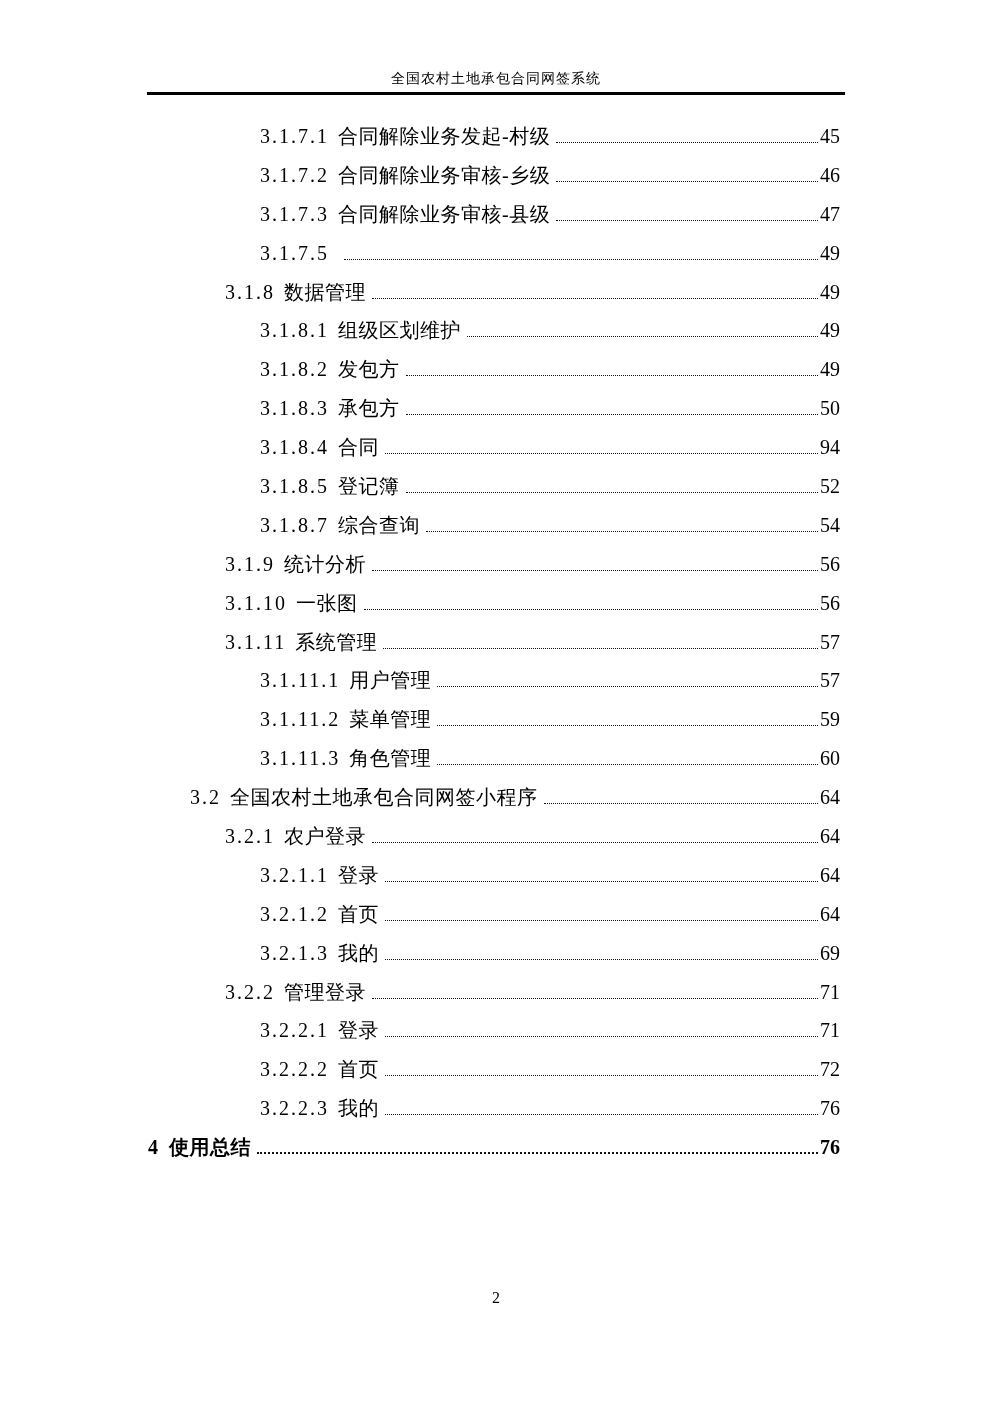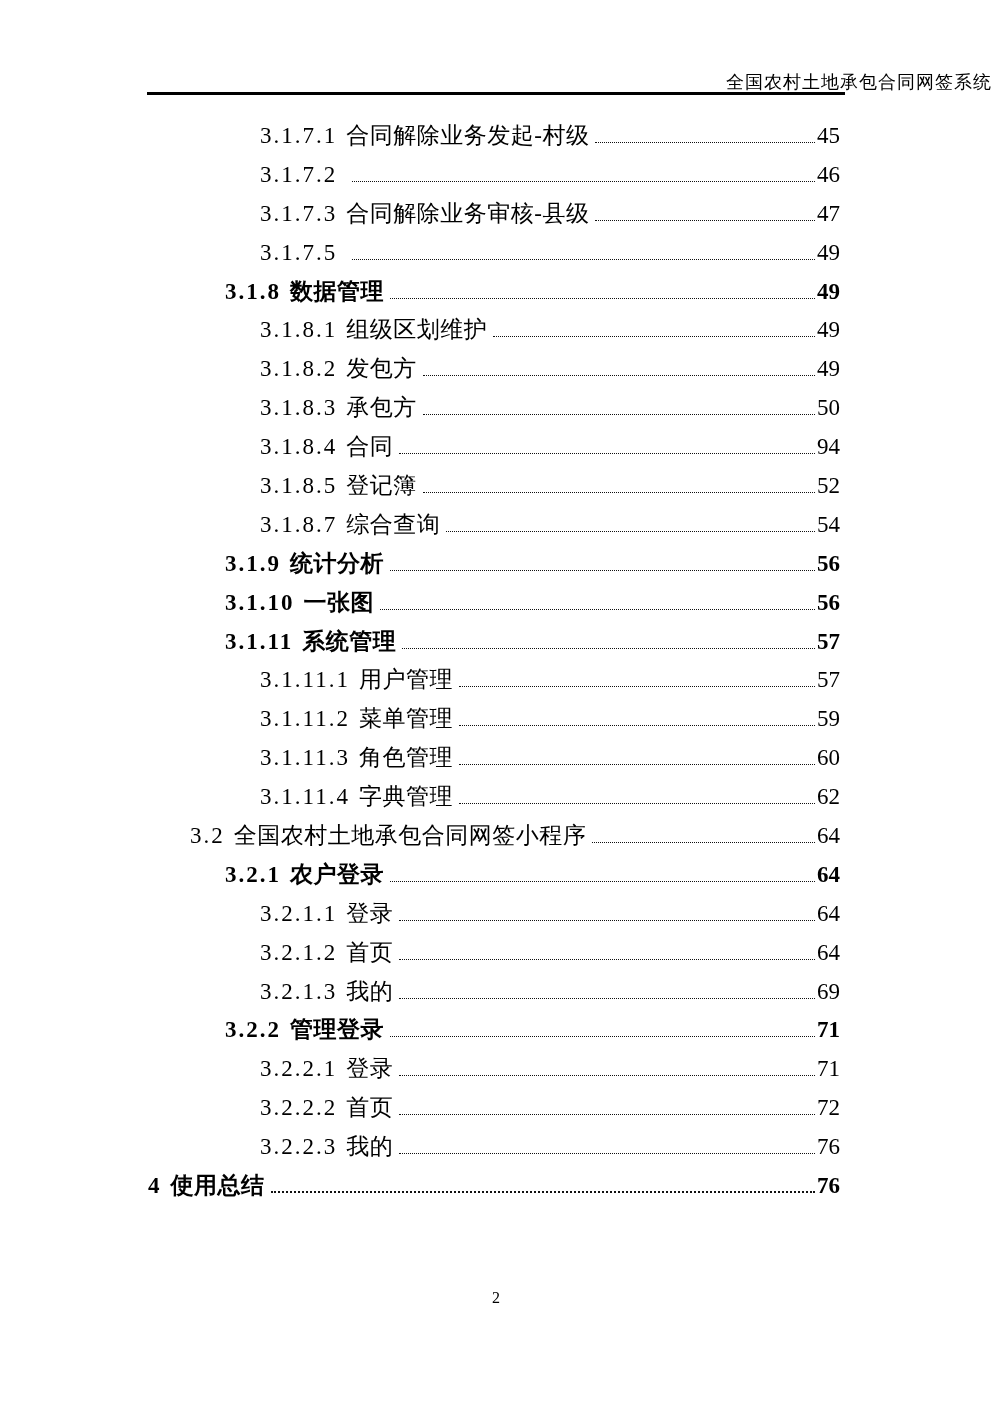--- a/index.html
+++ b/index.html
@@ -13,22 +13,22 @@
     position: relative;
     font-family: "Liberation Serif", "DejaVu Serif", serif;
     color: #000000;
     overflow: hidden;
   }
   .page-header-title {
     position: absolute;
     top: 70px;
     left: 0;
     width: 100%;
-    text-align: right;
-    font-size: 18px;
+    text-align: center;
+    font-size: 14px;
     letter-spacing: 1px;
   }
   .page-header-rule {
     position: absolute;
     left: 147px;
     top: 92px;
     width: 698px;
     height: 3px;
     background: #000000;
   }
@@ -36,21 +36,21 @@
     position: absolute;
     left: 148px;
     top: 117px;
     width: 692px;
   }
   .toc-row {
     display: flex;
     align-items: baseline;
     height: 38.9px;
     line-height: 38.9px;
-    font-size: 23px;
+    font-size: 20px;
     white-space: nowrap;
   }
   .toc-row .num {
     letter-spacing: 2px;
     margin-right: 9px;
     flex: 0 0 auto;
   }
   .toc-row .title {
     letter-spacing: 0.5px;
     flex: 0 0 auto;
@@ -62,21 +62,21 @@
     margin: 0 2px 0 6px;
     border-bottom: 1.8px dotted #111111;
   }
   .toc-row .page {
     flex: 0 0 auto;
     text-align: right;
     min-width: 20px;
   }
   .toc-row.level-1 { padding-left: 0; }
   .toc-row.level-2 { padding-left: 42px; }
-  .toc-row.level-3 { padding-left: 77px; font-weight: bold; }
+  .toc-row.level-3 { padding-left: 77px; }
   .toc-row.level-4 { padding-left: 112px; }
   .toc-row.bold {
     font-weight: bold;
   }
   .toc-row.bold .leader {
     border-bottom-width: 2.6px;
     margin-top: 0;
   }
   .footer-page-number {
     position: absolute;
@@ -96,20 +96,21 @@
 
 <div class="toc" id="toc">
     <div class="toc-row level-4">
     <span class="num">3.1.7.1</span>
     <span class="title">合同解除业务发起-村级</span>
     <span class="leader"></span>
     <span class="page">45</span>
   </div>
     <div class="toc-row level-4">
     <span class="num">3.1.7.2</span>
+    <span class="title">合同解除业务审核-乡级</span>
     <span class="leader"></span>
     <span class="page">46</span>
   </div>
     <div class="toc-row level-4">
     <span class="num">3.1.7.3</span>
     <span class="title">合同解除业务审核-县级</span>
     <span class="leader"></span>
     <span class="page">47</span>
   </div>
     <div class="toc-row level-4">
@@ -187,26 +188,20 @@
     <span class="num">3.1.11.2</span>
     <span class="title">菜单管理</span>
     <span class="leader"></span>
     <span class="page">59</span>
   </div>
     <div class="toc-row level-4">
     <span class="num">3.1.11.3</span>
     <span class="title">角色管理</span>
     <span class="leader"></span>
     <span class="page">60</span>
-  </div>
-    <div class="toc-row level-4">
-    <span class="num">3.1.11.4</span>
-    <span class="title">字典管理</span>
-    <span class="leader"></span>
-    <span class="page">62</span>
   </div>
     <div class="toc-row level-2">
     <span class="num">3.2</span>
     <span class="title">全国农村土地承包合同网签小程序</span>
     <span class="leader"></span>
     <span class="page">64</span>
   </div>
     <div class="toc-row level-3">
     <span class="num">3.2.1</span>
     <span class="title">农户登录</span>

